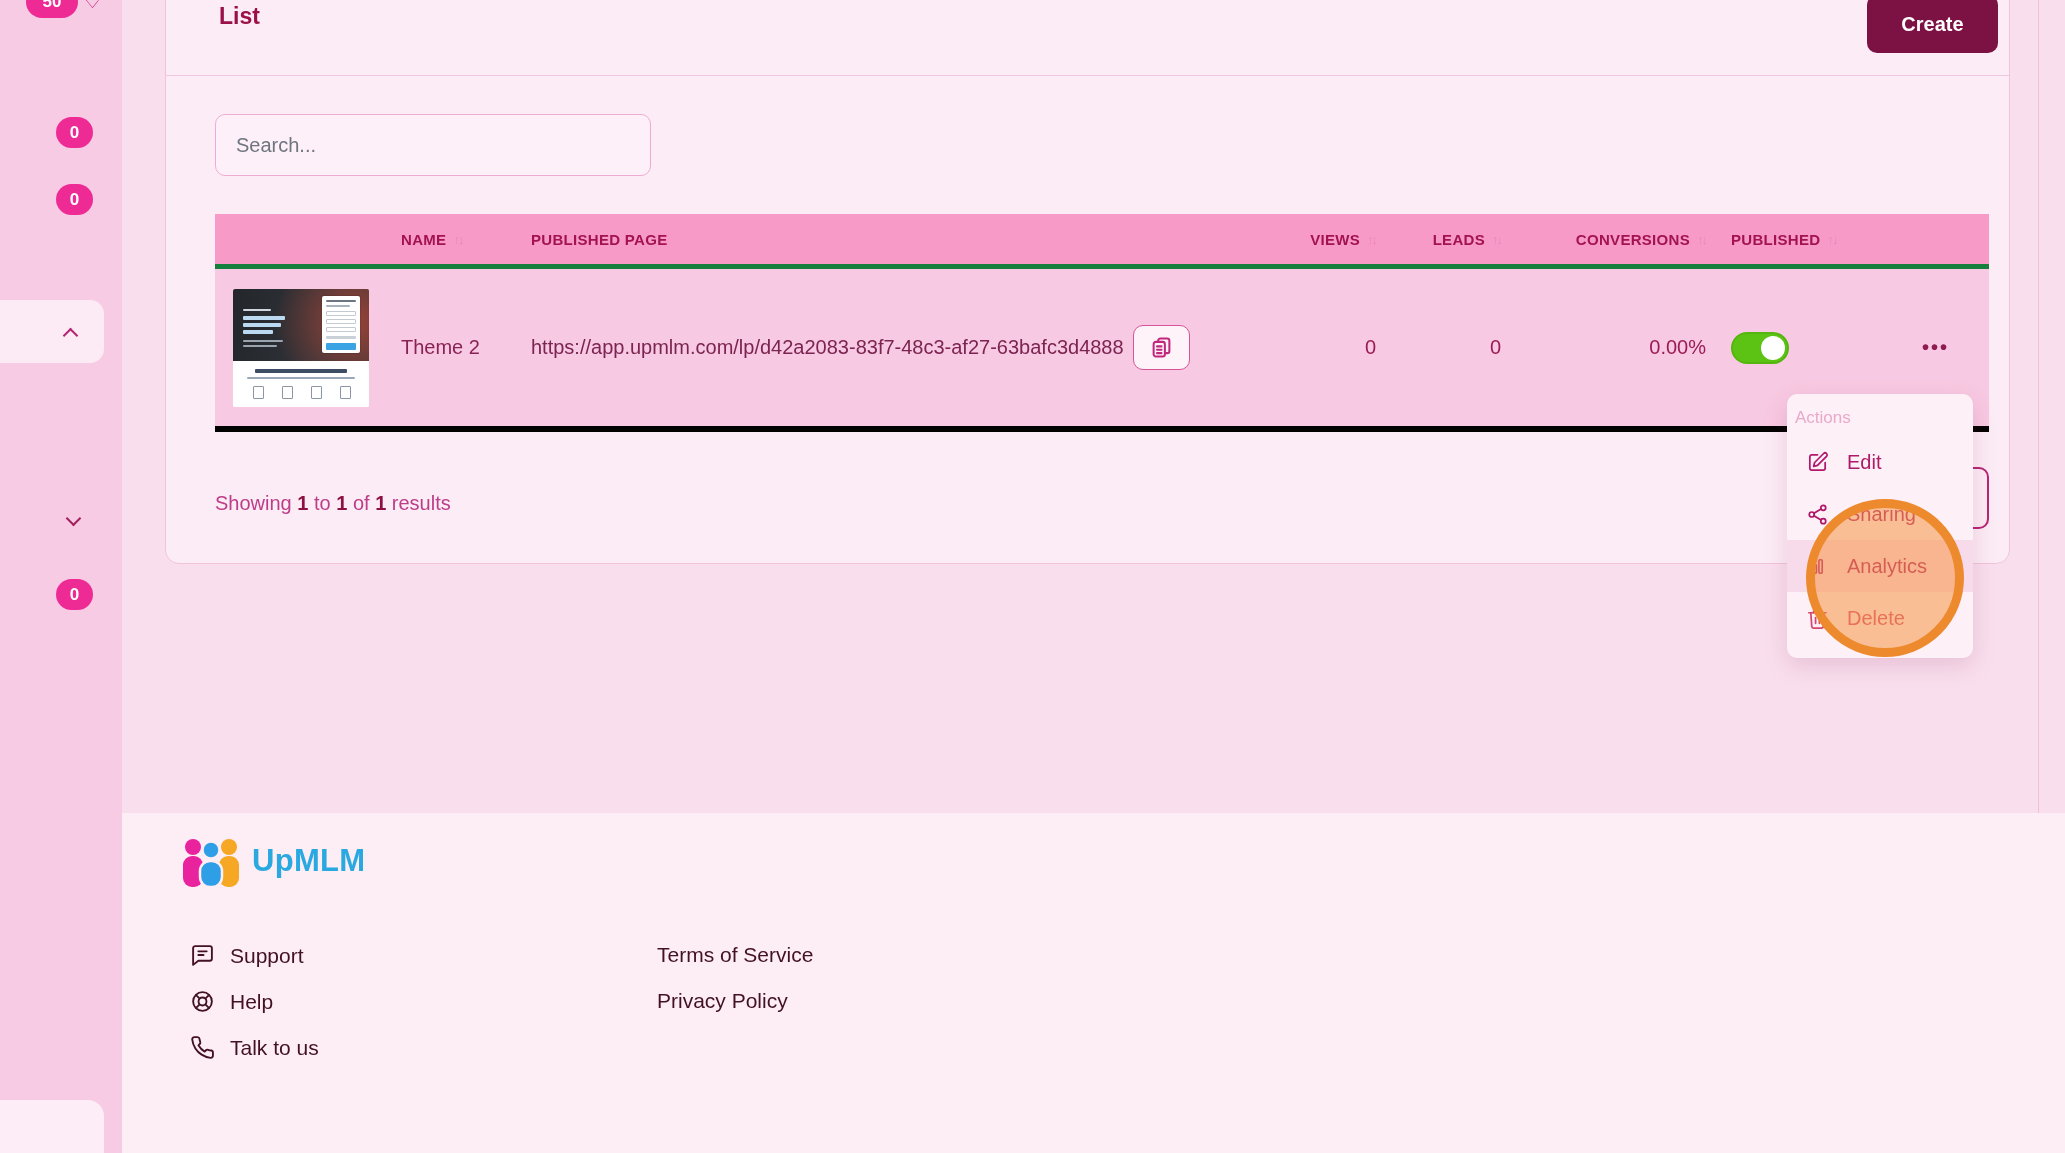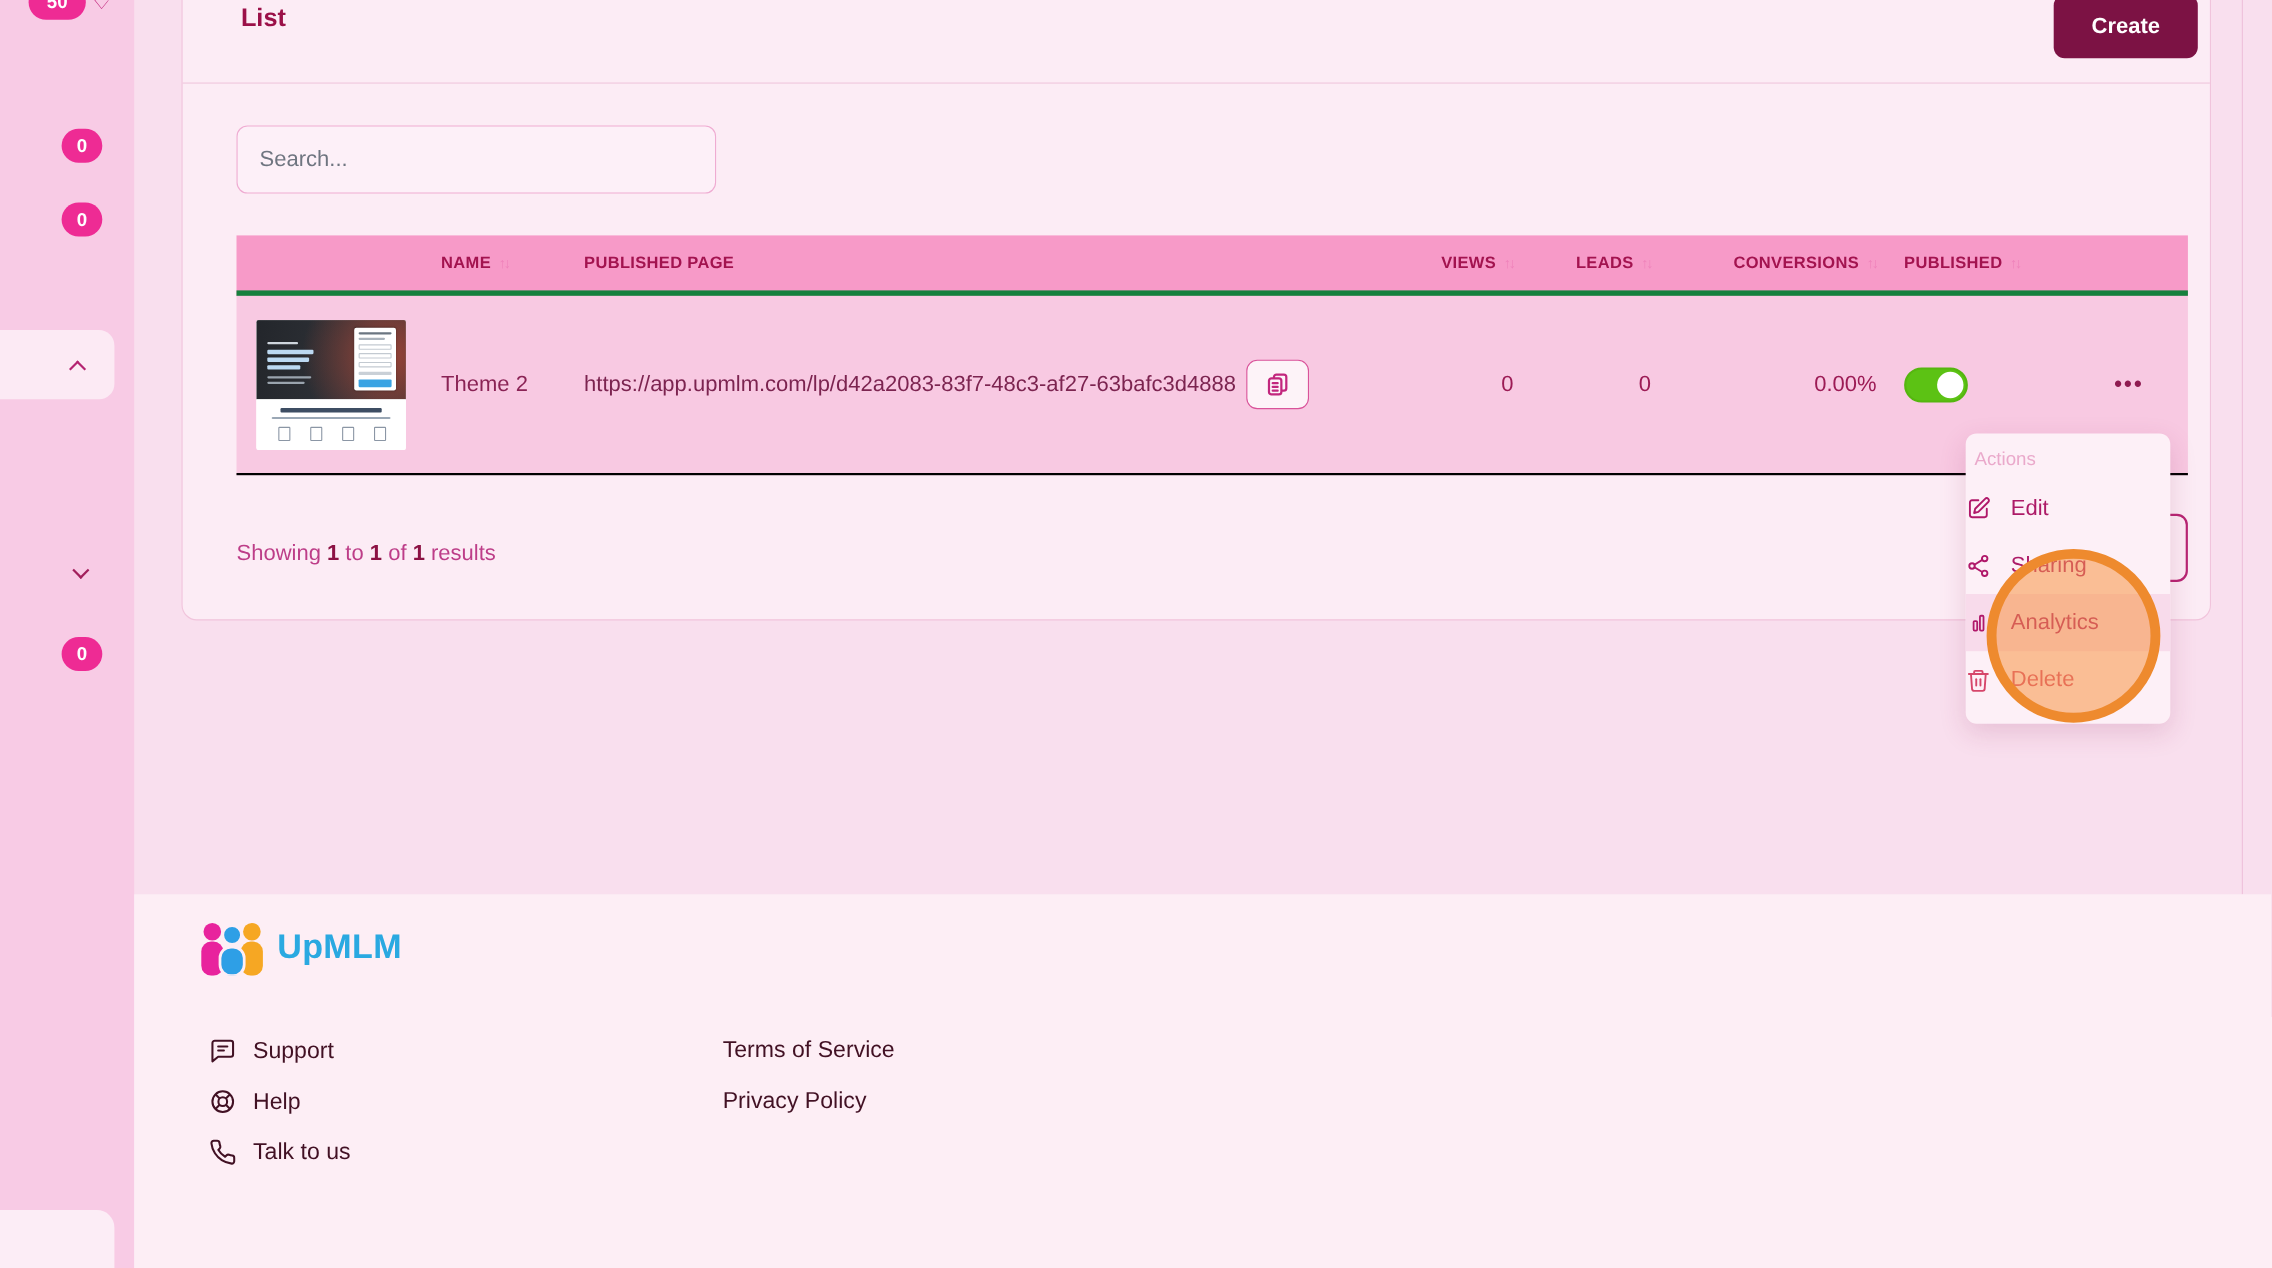--- a/index.html
+++ b/index.html
@@ -36,21 +36,21 @@
 
   .table { position:absolute; left:49px; top:237px; width:1774px; }
   .grid-cols { display:grid; grid-template-columns:176px 140px 700px 155px 125px 205px 160px 1fr; align-items:center; }
   .thead { height:55px; background:#f79ac8; border-bottom:5px solid #15803d; }
   .th { color:#a3134f; font-weight:bold; font-size:15px; letter-spacing:.3px; display:flex; align-items:center; gap:7px; cursor:pointer; }
   .th.c2 { padding-left:10px; }
   .th.right { justify-content:flex-end; padding-right:10px; }
   .th.c7 { padding-left:15px; }
   .sort { font-size:13px; color:#ef83bb; letter-spacing:-2px; font-weight:normal; }
 
-  .trow { height:163px; background:#f8c9e2; border-bottom:2px solid #000000; }
+  .trow { height:163px; background:#f8c9e2; border-bottom:6px solid #000000; }
   .cell-thumb { padding-left:18px; }
   .name { color:#8a2355; font-size:20px; padding-left:10px; }
   .urlc { display:flex; align-items:center; color:#7c2450; font-size:20px; }
   .copy { margin-left:9px; width:57px; height:45px; background:#fdf3f8; border:1.5px solid #d9539a; border-radius:10px;
           display:flex; align-items:center; justify-content:center; cursor:pointer; flex:0 0 auto; }
   .num { color:#9c1b55; font-size:20px; text-align:right; padding-right:10px; }
   .toggle { margin-left:15px; width:58px; height:32px; border-radius:16px; background:#5cc214; position:relative;
             border:2px solid #55b60f; cursor:pointer; }
   .knob { position:absolute; right:2px; top:2px; width:24px; height:24px; background:#fff; border-radius:50%; }
   .dots { background:none; border:none; color:#8f1b51; font-size:20px; font-weight:bold; letter-spacing:2px;
@@ -68,21 +68,21 @@
   .tl { position:absolute; border-radius:1px; }
   .thumb-form { position:absolute; right:9px; top:7px; width:38px; height:57px; background:#fff; border-radius:2px;
                 box-shadow:0 0 2px rgba(0,0,0,.35); }
   .thumb-bottom { position:absolute; top:72px; left:0; right:0; bottom:0; background:#fff; }
   .ticon { position:absolute; top:25px; width:11px; height:13px; border:1px solid #8b96a5; border-radius:1px; }
 
   
   .menu { position:absolute; left:1787px; top:394px; width:186px; height:264px; background:#fdf0f7; border-radius:10px;
           box-shadow:0 8px 24px rgba(140,30,90,.16); z-index:20; padding-top:12px; }
   .menu-label { padding:2px 0 8px 8px; color:#eaa9cb; font-size:17px; }
-  .mi { display:flex; align-items:center; gap:18px; height:52px; color:#ad1a67; font-size:20px; cursor:pointer; }
+  .mi { display:flex; align-items:center; gap:18px; height:52px; padding-left:19px; color:#ad1a67; font-size:20px; cursor:pointer; }
   .mi svg { flex:0 0 auto; }
   .mi.hl { background:#f8dbeb; }
   .mi.del { color:#d6466b; }
 
   .click-circle { position:absolute; left:1806px; top:499px; width:158px; height:158px; border-radius:50%;
                   border:9px solid #ee8a2e; background:rgba(247,150,70,.55); z-index:50; }
 
   
   .footer { position:absolute; left:122px; top:813px; width:1943px; height:340px; background:#fdeef5; }
   .logo { position:absolute; left:58px; top:22px; display:flex; align-items:center; gap:10px;justify-content:center; }

